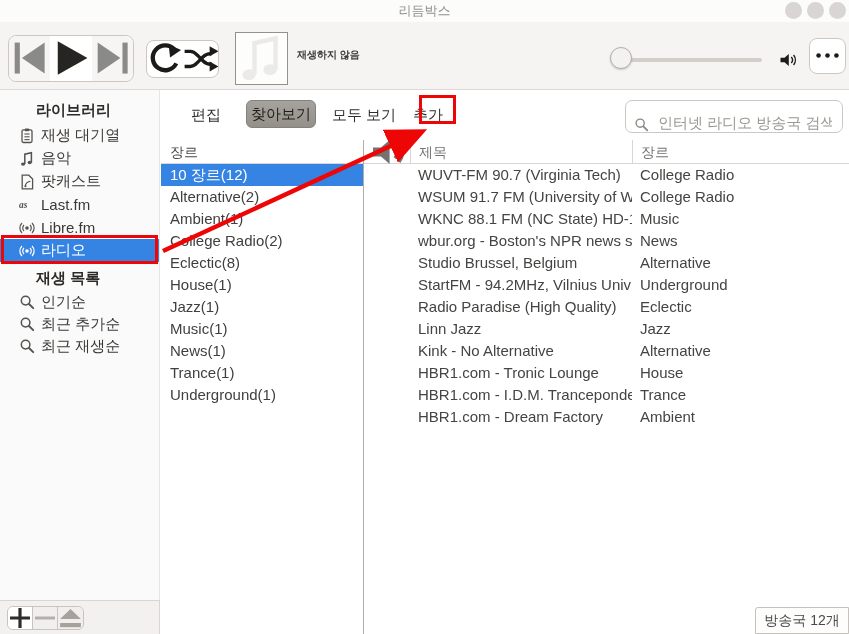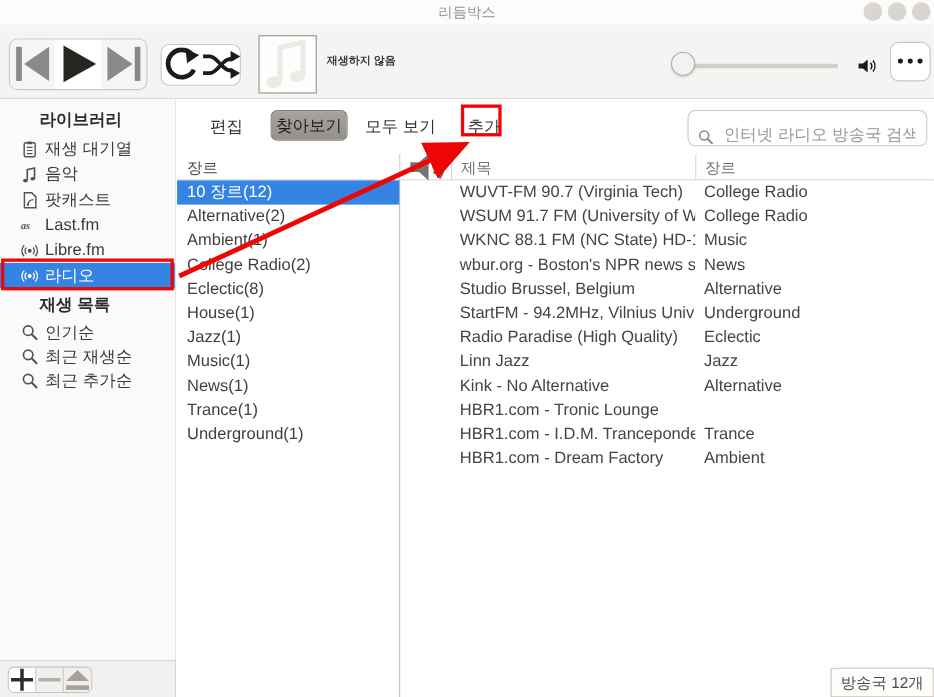--- a/index.html
+++ b/index.html
@@ -70,21 +70,21 @@
   .fbtn svg{width:12px;height:12px;}
 
   
   .main{position:absolute;left:161px;top:90px;width:688px;height:544px;background:#fff;}
   .tab-btn{position:absolute;border:none;background:none;font-size:15px;color:#2f2e2c;
     padding:0;cursor:pointer;font-family:inherit;}
   .tab-edit{left:27px;top:13px;width:36px;height:24px;}
   .tab-browse{left:85px;top:10px;width:70px;height:28px;border-radius:6px;
     background:linear-gradient(#a6a29e,#949089);border:1px solid #84807b;color:#1e1d1b;}
   .tab-viewall{left:169px;top:13px;width:68px;height:24px;}
-  .tab-add{left:261px;top:13px;width:36px;height:24px;}
+  .tab-add{left:249px;top:13px;width:36px;height:24px;}
   .searchbox{position:absolute;left:464px;top:10px;width:218px;height:33px;background:#fff;
     border:1px solid #ccc8c4;border-radius:7px;display:flex;align-items:flex-end;padding:0 8px;gap:7px;color:#8c8984;}
   .searchbox svg{width:15px;height:15px;flex:0 0 15px;}
   .searchbox input{border:none;outline:none;flex:1;font-size:15px;font-family:inherit;color:#3b3936;
     background:transparent;min-width:0;}
   .searchbox input::placeholder{color:#9b9893;}
 
   .browser{position:absolute;left:0;top:50px;width:203px;height:494px;border-right:1px solid #b0ada9;background:#fff;}
   .col-header{height:24px;line-height:24px;font-size:14px;color:#4a4948;border-bottom:1px solid #d9d6d2;background:#fff;}
   .browser .col-header{padding-left:9px;}
@@ -289,31 +289,31 @@
           <span class="lbl">인기순</span>
         </div>
 
         <div class="sb-item">
           <span class="icon" style="display: flex; align-items: center; justify-content: center;">
             <svg viewBox="0 0 16 16" style="width: 100%; height: 100%;">
               <circle cx="6.6" cy="6.6" r="4.3" fill="none" stroke="currentColor" stroke-width="1.5"></circle>
               <line x1="10" y1="10" x2="14.2" y2="14.2" stroke="currentColor" stroke-width="1.9" stroke-linecap="round"></line>
             </svg>
           </span>
-          <span class="lbl">최근 재생순</span>
+          <span class="lbl">최근 추가순</span>
         </div>
 
         <div class="sb-item">
           <span class="icon" style="display: flex; align-items: center; justify-content: center;">
             <svg viewBox="0 0 16 16" style="width: 100%; height: 100%;">
               <circle cx="6.6" cy="6.6" r="4.3" fill="none" stroke="currentColor" stroke-width="1.5"></circle>
               <line x1="10" y1="10" x2="14.2" y2="14.2" stroke="currentColor" stroke-width="1.9" stroke-linecap="round"></line>
             </svg>
           </span>
-          <span class="lbl">최근 추가순</span>
+          <span class="lbl">최근 재생순</span>
         </div>
       </div>
   </div>
 
   <div class="sidebar-footer">
     <div class="fbtngroup">
       <button class="fbtn plus">
           <span style="display: flex; align-items: center; justify-content: center;">
             <svg viewBox="0 0 12 12" style="width: 100%; height: 100%;">
               <path d="M6 1 v10 M1 6 h10" stroke="currentColor" stroke-width="1.6"></path>
@@ -468,20 +468,21 @@
 
           <div class="st-row">
             <div class="st-c1"></div>
             <div class="st-c2">Kink - No Alternative</div>
             <div class="st-c3">Alternative</div>
           </div>
 
           <div class="st-row">
             <div class="st-c1"></div>
             <div class="st-c2">HBR1.com - Tronic Lounge</div>
+            <div class="st-c3">House</div>
           </div>
 
           <div class="st-row">
             <div class="st-c1"></div>
             <div class="st-c2">HBR1.com - I.D.M. Tranceponder</div>
             <div class="st-c3">Trance</div>
           </div>
 
           <div class="st-row">
             <div class="st-c1"></div>

